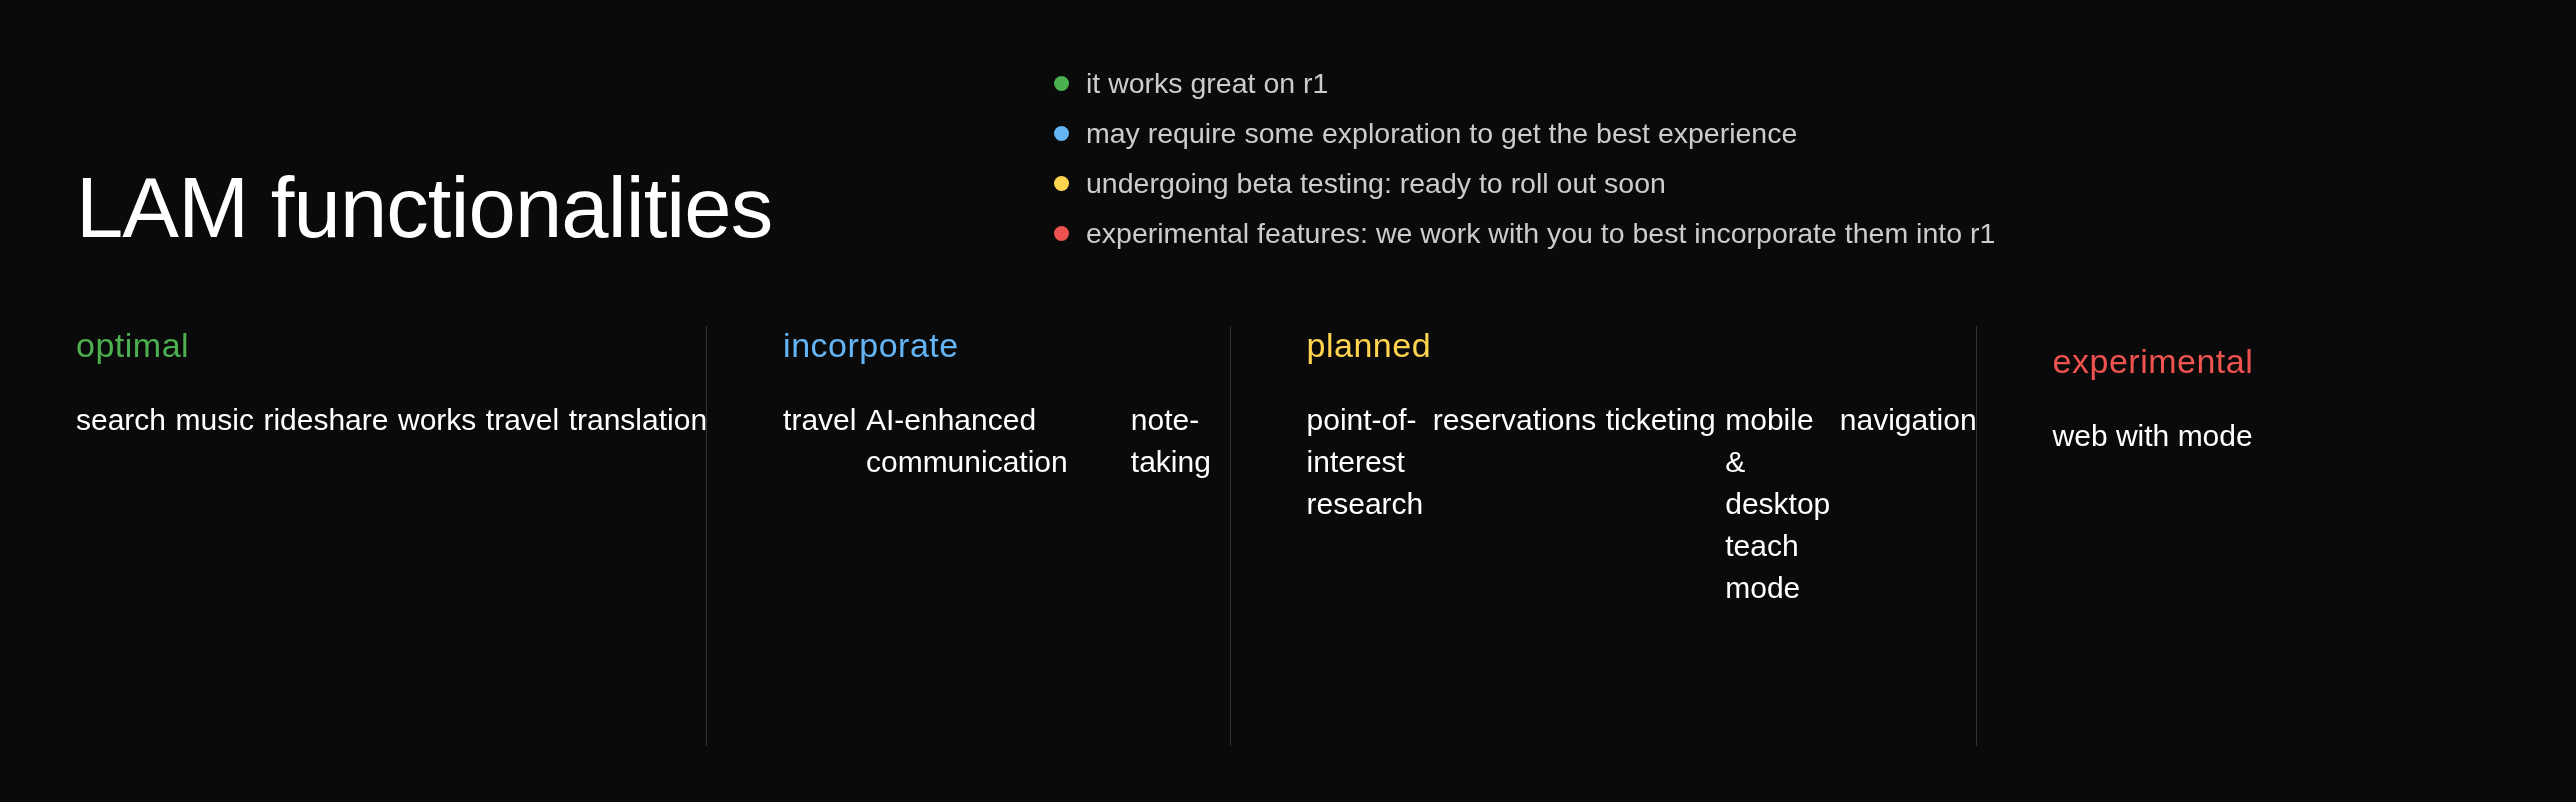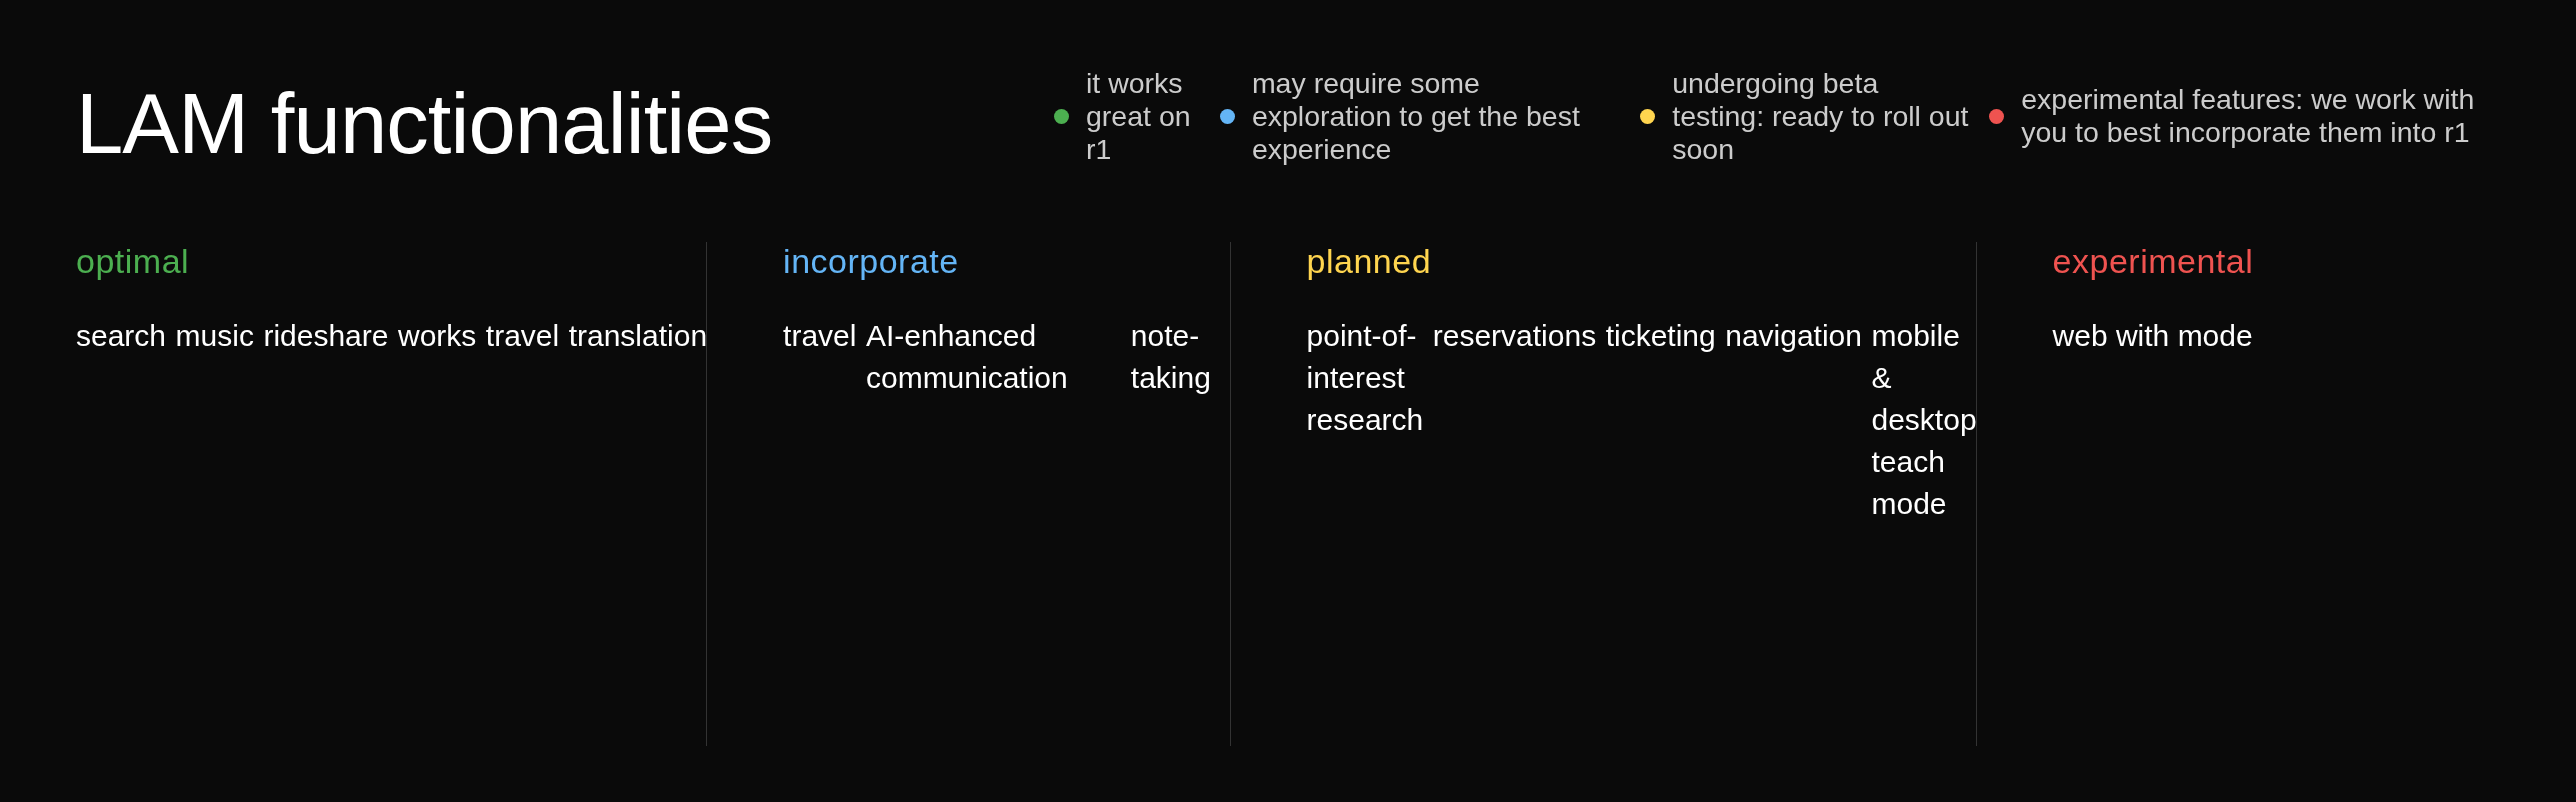--- a/index.html
+++ b/index.html
@@ -38,20 +38,21 @@
       letter-spacing: -0.9px;
       line-height: 1.0;
       width: 712px;
       flex-shrink: 0;
     }
 
     .legend {
       margin-left: 266px;
       margin-top: 9.5px;
       display: flex;
+      flex-direction: column;
       gap: 17px;
     }
 
     .legend-item {
       display: flex;
       align-items: center;
       gap: 17px;
       font-size: 28.5px;
       color: #cccccc;
       font-weight: 300;
@@ -97,21 +98,21 @@
     .column-header {
       font-size: 34px;
       font-weight: 400;
       margin-bottom: 34px;
       letter-spacing: 0.5px;
     }
 
     .header-optimal { color: #4caf50; }
     .header-exploratory { color: #64b5f6; }
     .header-planned { color: #ffd54f; }
-    .header-experimental { color: #ef5350; }
+    .header-experimental { color: #ef5350; margin-top: 16px; }
 
     .column-items {
       display: flex;
       gap: 9.5px;
     }
 
     .column-item {
       font-size: 30px;
       font-weight: 300;
       color: #ffffff;
@@ -165,22 +166,22 @@
           <div class="column-item">AI-enhanced communication</div>
           <div class="column-item">note-taking</div>
         </div>
       </div>
       <div class="column">
         <div class="column-header header-planned">planned</div>
         <div class="column-items">
           <div class="column-item">point-of-interest research</div>
           <div class="column-item">reservations</div>
           <div class="column-item">ticketing</div>
+          <div class="column-item">mobile &amp; desktop teach mode</div>
           <div class="column-item">navigation</div>
-          <div class="column-item">mobile &amp; desktop teach mode</div>
         </div>
       </div>
       <div class="column">
         <div class="column-header header-experimental">experimental</div>
         <div class="column-items">
           <div class="column-item">web with mode</div>
         </div>
       </div>
     </div>
 

